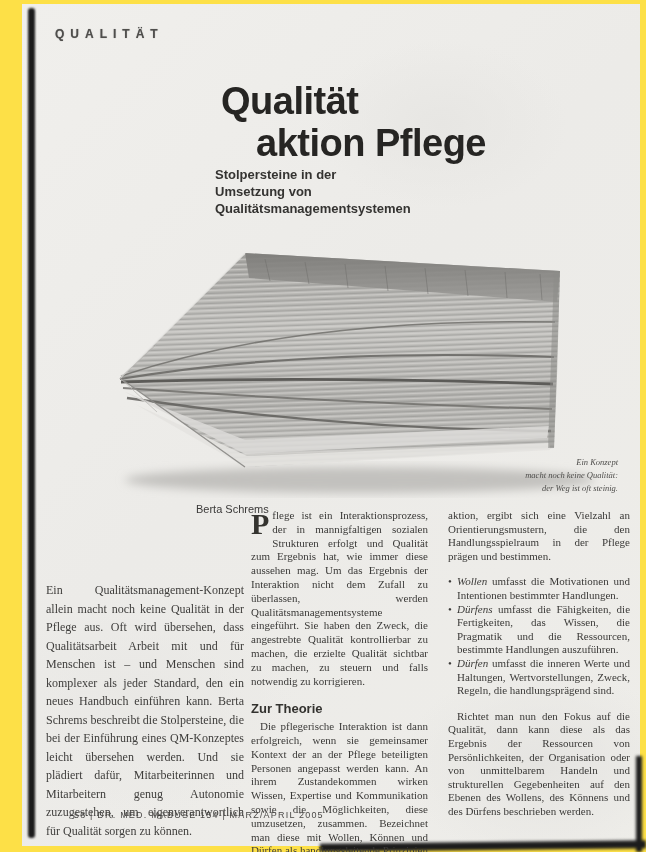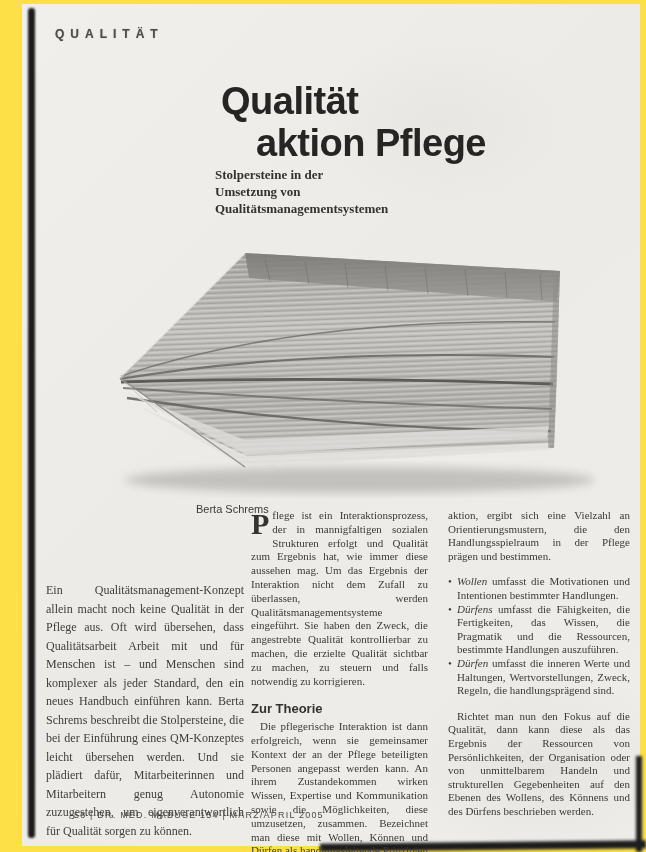--- a/index.html
+++ b/index.html
@@ -32,21 +32,21 @@
     text-shadow:0 0 1px #8a8a88;
   }
   #title1,#title2{
     font-family:"Liberation Sans",sans-serif;font-weight:bold;color:#262523;
     font-size:38px;letter-spacing:-0.5px;line-height:1;
   }
   #title1{left:221px;top:82px;}
   #title2{left:256px;top:124px;}
   #subtitle{
     left:215px;top:166px;width:260px;
-    font-family:Liberation Serif, serif;font-weight:bold;
+    font-family:Liberation Sans, sans-serif;font-weight:bold;
     font-size:13px;line-height:17px;color:#343331;white-space:pre-line;
   }
   #byline{
     left:196px;top:503px;font-family:"Liberation Sans",sans-serif;
     font-size:11px;color:#3a3938;
   }
   #photo{left:95px;top:226px;width:530px;height:272px;}
   #caption{
     left:430px;top:456px;width:188px;
     font-size:8.5px;font-style:italic;line-height:13px;color:#4e4d4b;
@@ -138,20 +138,23 @@
     <polygon points="30,166 150,228 452,212 454,200 150,214" fill="#dcdbd8" opacity="0.85"></polygon>
     <polygon points="40,178 150,241 455,224 454,217 152,230" fill="#e4e3e0" opacity="0.9"></polygon>
 
     <path d="M25,152 L150,27" stroke="#e8e7e4" stroke-width="1.6" opacity="0.9"></path>
     <path d="M25,152 L150,241" stroke="#8a8986" stroke-width="1.4" opacity="0.9"></path>
     <path d="M25,152 L62,118 M25,152 L62,186" stroke="#b5b4b1" stroke-width="1" opacity="0.7"></path>
 
     <polygon points="459,45 465,45 462,150 459,222 453,222" fill="#8d8c89" opacity="0.55"></polygon>
   </svg>
 
+  <div id="caption" class="t">Ein Konzept
+macht noch keine Qualität:
+der Weg ist oft steinig.</div>
 
   <div id="byline" class="t">Berta Schrems</div>
 
   <div id="col-lead" class="col">
     <p class="para">Ein Qualitätsmanagement-Konzept allein macht noch keine Qualität in der Pflege aus. Oft wird übersehen, dass Qualitätsarbeit Arbeit mit und für Menschen ist – und Menschen sind komplexer als jeder Standard, den ein neues Handbuch einführen kann. Berta Schrems beschreibt die Stolpersteine, die bei der Einführung eines QM-Konzeptes leicht übersehen werden. Und sie plädiert dafür, Mitarbeiterinnen und Mitarbeitern genug Autonomie zuzugestehen, um eigenverantwortlich für Qualität sorgen zu können.</p>
   </div>
 
   <div id="col-mid" class="col">
     <p class="para"><span class="dropcap">P</span><span>flege ist ein Interaktionsprozess, der in mannigfaltigen sozialen Strukturen erfolgt und Qualität zum Ergebnis hat, wie immer diese aussehen mag. Um das Ergebnis der Interaktion nicht dem Zufall zu überlassen, werden Qualitätsmanagementsysteme eingeführt. Sie haben den Zweck, die angestrebte Qualität kontrollierbar zu machen, die erzielte Qualität sichtbar zu machen, zu steuern und falls notwendig zu korrigieren.</span></p>
     <h3 class="subhead">Zur Theorie</h3>

